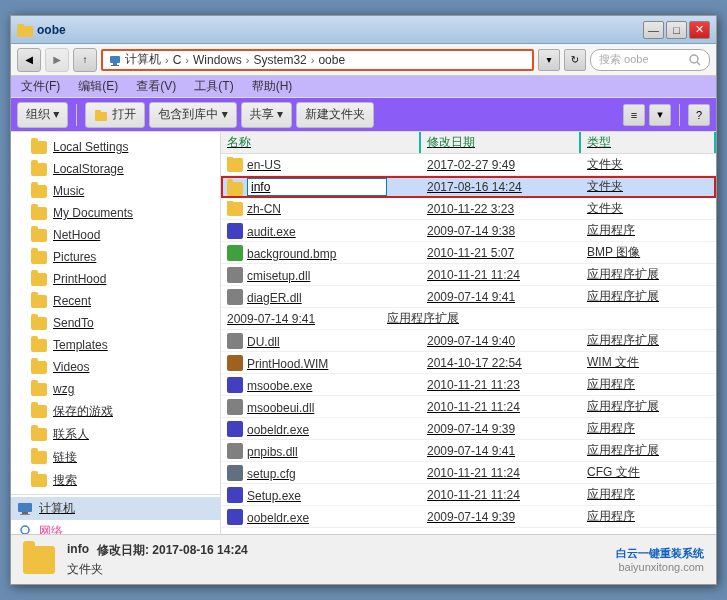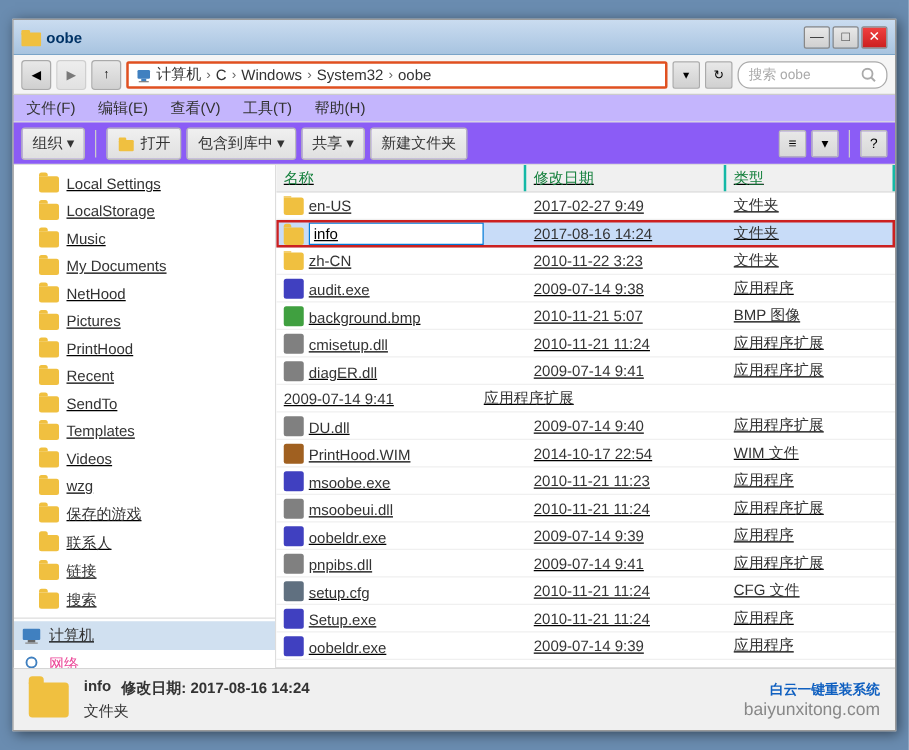--- a/index.html
+++ b/index.html
@@ -410,21 +410,21 @@
       display: flex;
       flex-direction: column;
       align-items: flex-end;
     }
     .logo-text-main {
       font-size: 11px;
       font-weight: bold;
       color: #1060c0;
     }
     .logo-text-sub {
-      font-size: 14px;
+      font-size: 11px;
       color: #888;
     }
     .file-list::-webkit-scrollbar { width: 8px; }
     .file-list::-webkit-scrollbar-track { background: #f5f5f5; }
     .file-list::-webkit-scrollbar-thumb { background: #b0b8c8; border-radius: 4px; }
     .view-btn {
       width: 22px;
       height: 22px;
       background: linear-gradient(to bottom, #e8e8e8, #d8d8d8);
       border: 1px solid #bbb;

